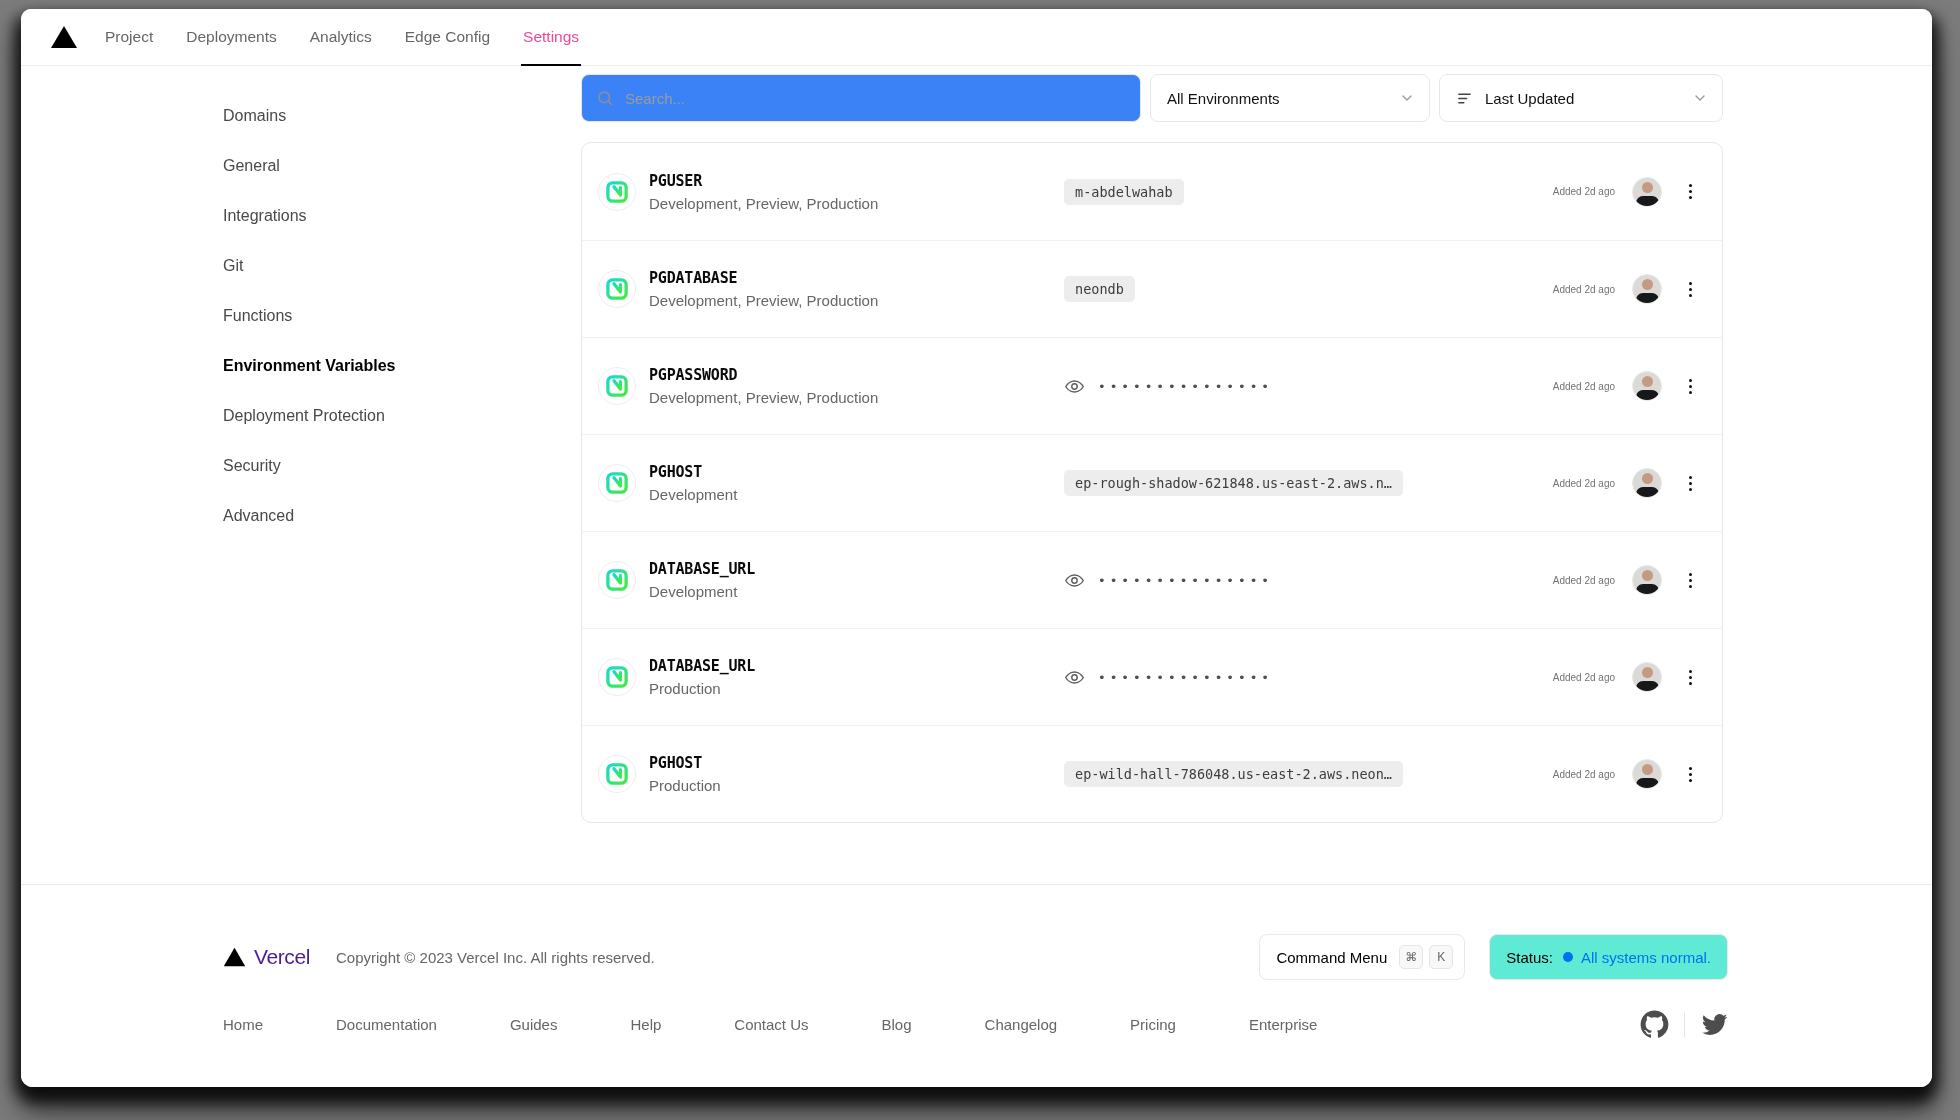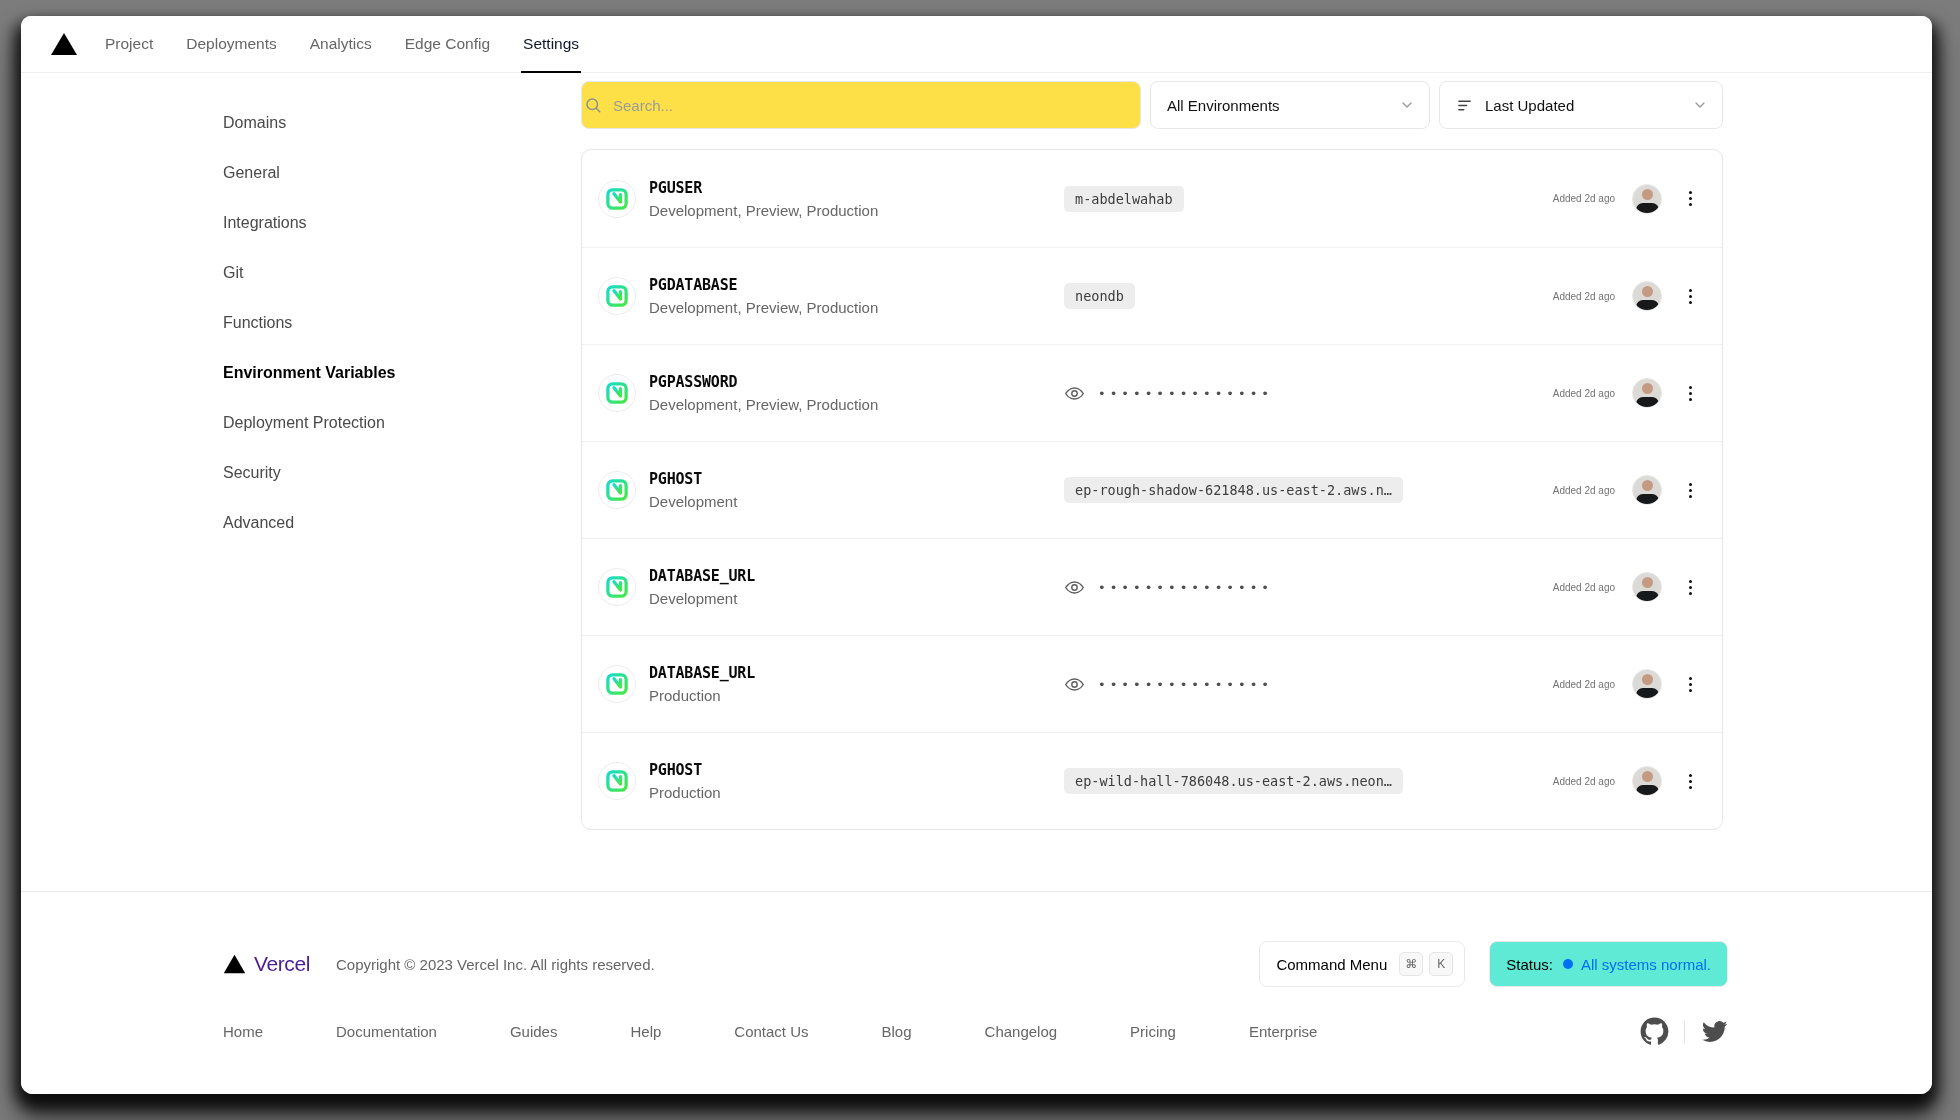--- a/index.html
+++ b/index.html
@@ -4,57 +4,57 @@
 <style>
   * { margin:0; padding:0; box-sizing:border-box; }
   html,body { width:1960px; height:1120px; overflow:hidden; }
   body {
     background:#7c7c7c;
     font-family:"Liberation Sans", sans-serif;
     -webkit-font-smoothing:antialiased;
     position:relative;
   }
   .window {
-    position:absolute; left:21px; top:16px; width:1911px; height:1078px;
+    position:absolute; left:21px; top:9px; width:1911px; height:1078px;
     background:#ffffff;
     border-radius:10px 10px 12px 12px;
     box-shadow:0 14px 16px 2px rgba(12,12,12,0.92), 0 24px 30px 2px rgba(20,20,20,0.5), -7px 6px 14px rgba(0,0,0,0.45), 7px 6px 14px rgba(0,0,0,0.45);
     overflow:hidden;
   }
 
   
   .nav {
     height:57px; display:flex; align-items:stretch;
     border-bottom:1px solid #efefef; padding-left:28px; background:#fff;
   }
   .nav-logo { display:flex; align-items:center; margin-right:24px; }
   .nav-tabs { display:flex; gap:29px; }
   .nav-tab {
     display:flex; align-items:center; padding:0 2px;
     font-size:15.5px; color:#666; cursor:pointer;
     border-bottom:2px solid transparent; margin-bottom:-1px;
   }
-  .nav-tab.active { color:#0f172a; border-bottom-color:#000; }
+  .nav-tab.active { color:#ec4899; border-bottom-color:#000; }
 
   
   .content { position:relative; height:818px; background:#fff; }
 
   .sidebar { position:absolute; left:202px; top:25px; width:320px; }
   .side-item {
     height:50px; display:flex; align-items:center;
     font-size:16px; color:#494949; cursor:pointer;
   }
   .side-item.active { color:#000; font-weight:700; }
 
   .main { position:absolute; left:560px; top:8px; width:1142px; }
 
   .toolbar { display:flex; gap:9px; height:48px; }
   .searchbox {
     flex:1; display:flex; align-items:center; gap:11px;
-    border:1px solid #e7e7e7; border-radius:8px; padding:0 2px; background:#fde047;
+    border:1px solid #e7e7e7; border-radius:8px; padding:0 14px; background:#3b82f6;
   }
   .searchbox input {
     border:none; outline:none; flex:1; font-size:15px; color:#111;
     font-family:"Liberation Sans", sans-serif; background:transparent;
   }
   .searchbox input::placeholder { color:#9b9b9b; }
   .dropdown {
     display:flex; align-items:center; border:1px solid #e7e7e7; border-radius:8px;
     padding:0 14px 0 16px; background:#fff; font-size:15px; color:#111; cursor:pointer;
   }

